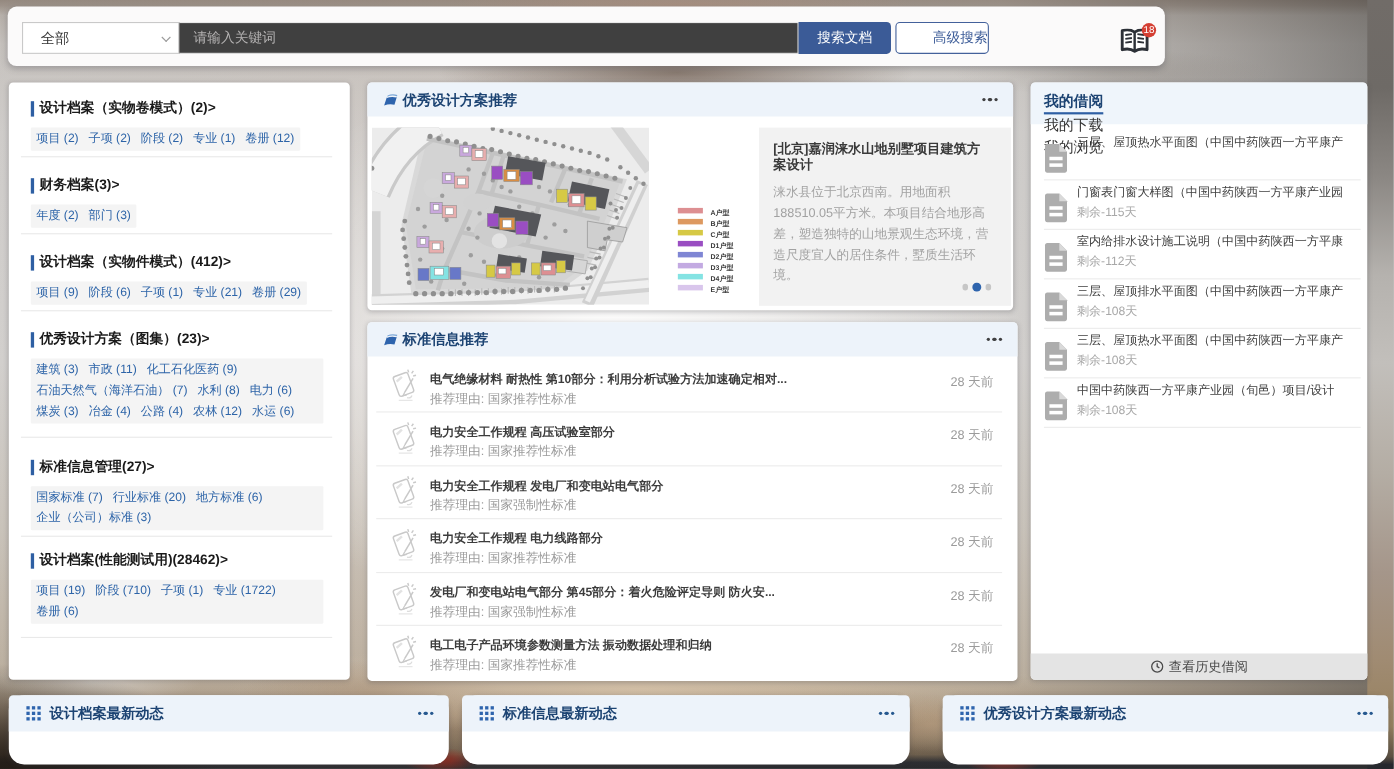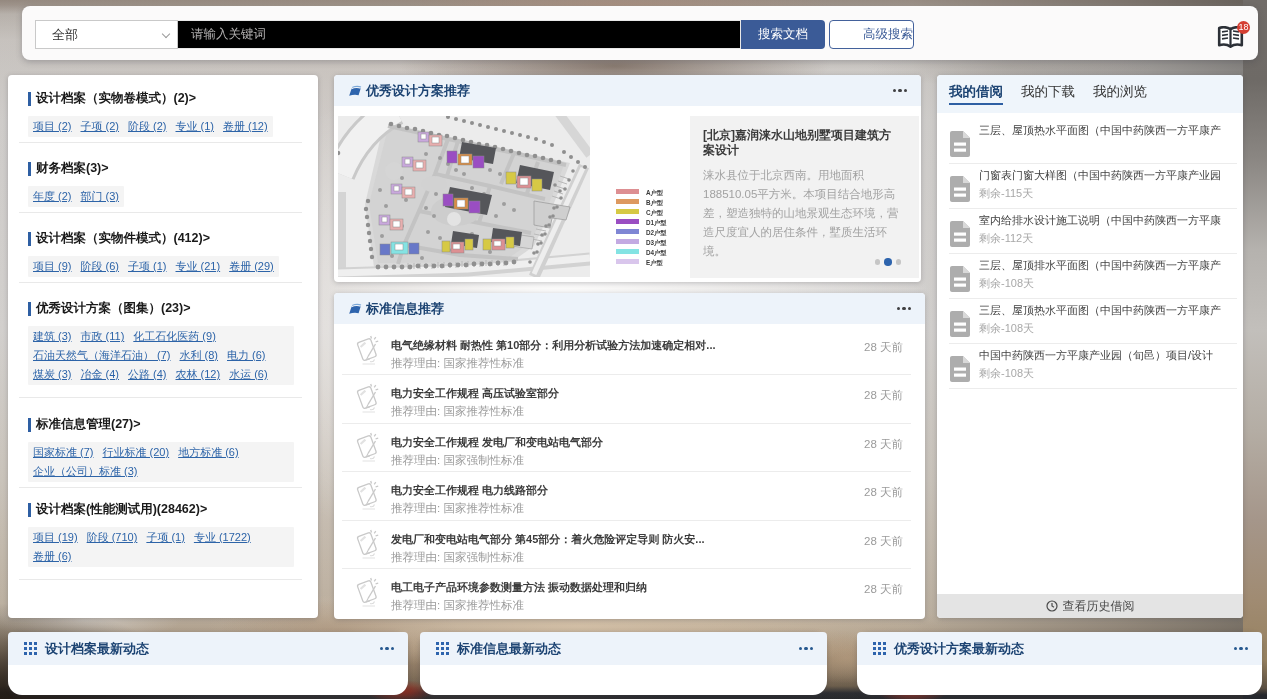--- a/index.html
+++ b/index.html
@@ -27,34 +27,34 @@
 }
 .bgr { position:absolute; right:0; top:0; width:24px; height:699px; background:
   linear-gradient(180deg,#716c68 0px,#6e6a66 80px,#8b8783 160px,#b5b2ae 250px,#c2bfbb 330px,#b4ada4 430px,#a5968a 520px,#a08b72 600px,#96815f 660px,#5d5142 688px,#26282d 695px);
 }
 
 .card { position:absolute; background:#fff; border-radius:4px; box-shadow:0 1px 5px rgba(60,60,70,0.28); }
 .chead { height:31px; background:#edf3fa; border-radius:4px 4px 0 0; display:flex; align-items:center; padding:0 14px; }
 .chead .ttl { font-size:13px; font-weight:bold; color:#1d4473; margin-left:4px; }
 .chead .more { margin-left:auto; display:flex; gap:2px; } .chead .more i, .bchead .more i { width:3.4px; height:3.4px; border-radius:50%; background:#3f3f41; display:inline-block; } .bchead .more i { background:#26588f; }
 
-.topbar { position:absolute; left:22px; top:6px; width:1236px; height:54px; background:#fbfafa; border-radius:8px; box-shadow:0 2px 6px rgba(60,60,70,0.3);text-decoration:underline; }
+.topbar { position:absolute; left:7px; top:6px; width:1052px; height:54px; background:#fbfafa; border-radius:8px; box-shadow:0 2px 6px rgba(60,60,70,0.3);text-decoration:underline; }
 .sel { position:absolute; left:13px; top:14px; width:143px; height:29px; border:1px solid #c9c9c9; background:#fff; font-size:13px; color:#333; line-height:27px; padding-left:16px; }
 .sel .car { position:absolute; right:8px; top:10px; width:6px; height:6px; border-right:1.5px solid #9a9a9a; border-bottom:1.5px solid #9a9a9a; transform:rotate(45deg); }
-.sinput { position:absolute; left:156px; top:14px; width:563px; height:29px; background:#000000; border:1px solid #e8e8e8; border-left:none; font-size:12.5px; color:#b3b1b1; line-height:27px; padding-left:13px; }
+.sinput { position:absolute; left:156px; top:14px; width:563px; height:29px; background:#404040; border:1px solid #e8e8e8; border-left:none; font-size:12.5px; color:#b3b1b1; line-height:27px; padding-left:13px; }
 .sbtn { position:absolute; left:719px; top:14px; width:84px; height:29px; background:#3b5b97; border-radius:0 4px 4px 0; color:#fff; font-size:12.5px; text-align:center; line-height:29px; }
 .abtn { position:absolute; left:807px; top:14px; width:85px; height:29px; background:#fff; border:1px solid #43619b; border-radius:4px; color:#3b5b97; font-size:12.5px; text-align:right; line-height:27px; }
 .bookwrap { position:absolute; right:14px; top:20px; width:27px; height:23px; }
 .badge { position:absolute; right:-6px; top:-5px; width:13px; height:13px; background:#d43f33; border-radius:50%; color:#fff; font-size:9px; line-height:13px; text-align:center; }
 
 .lpanel { left:8px; top:75px; width:310px; height:543px; padding:0 16px 0 20px; }
 .sec h3 { font-size:12.5px; color:#1a1a1a; display:flex; align-items:center; height:15px; margin-top:18px; }
 .sec h3 .bar { display:inline-block; width:3px; height:14px; background:#2e5fa3; margin-right:5px; }
 .links { display:inline-block; background:#f4f4f4; padding:1px 5px; margin:10px 0 0 0; font-size:11px; line-height:19px; color:#2d64a8; border-radius:1px; }
-.links span { white-space:nowrap; margin-right:9px;text-decoration:underline; } .links div { white-space:nowrap; }
+.links span { white-space:nowrap; margin-right:9px; } .links div { white-space:nowrap; }
 .links span:last-child { margin-right:0; }
 .sep { border:none; border-top:1px solid #e9e9e9; margin:5px 0 0 -9px; }
 
 .mcard1 { left:334px; top:75px; width:587px; height:207px; }
 .mcard2 { left:334px; top:293px; width:591px; height:326px; }
 .plan { position:absolute; left:4px; top:41px; width:252px; height:161px; }
 .legend { position:absolute; left:282px; top:112px; }
 .pdesc { position:absolute; left:356px; top:41px; width:229px; height:162px; background:#f2f2f2; padding:9px 12px 0 13px; }
 .pdesc h4 { font-size:12px; color:#3a3a3a; line-height:14.5px; margin-bottom:0; padding-top:3px; }
 .pdesc p { font-size:11.5px; color:#a2a2a2; line-height:19px; margin-top:9px; }
@@ -64,21 +64,21 @@
 
 .slist { padding:3px 14px 0 8px; }
 .sitem { height:48.4px; border-bottom:1px solid #ececec; position:relative; padding:12px 0 0 49px; }
 .sitem:last-child { border-bottom:none; }
 .sitem .t1 { font-size:11px; color:#3c3c3c; line-height:13px; white-space:nowrap; font-weight:bold; }
 .sitem .t2 { font-size:11.5px; color:#9b9b9b; line-height:14px; margin-top:4px; }
 .sitem .ago { position:absolute; right:8px; top:13px; font-size:11.5px; color:#9b9b9b; }
 .sitem .ic { position:absolute; left:14px; top:8px; }
 
 .rpanel { left:937px; top:75px; width:306px; height:543px; }
-.rtabs { height:38px; background:#eff5fb; border-radius:4px 4px 0 0; display:flex; align-items:flex-start; padding:7px 12px 0; }
+.rtabs { height:38px; background:#eff5fb; border-radius:4px 4px 0 0; display:flex; align-items:flex-start; padding:7px 12px 0;flex-direction:column; }
 .rtabs .tab { font-size:13.5px; color:#333; margin-right:18px; height:23px; line-height:20px; }
 .rtabs .tab.act { color:#1d4473; font-weight:bold; border-bottom:2px solid #2e5fa3; }
 .rlist { padding:6px 6px 0 12px; }
 .ritem { height:45px; border-bottom:1px solid #ececec; position:relative; padding:4px 0 0 30px; }
 .ritem .t1 { font-size:11px; color:#404040; line-height:14px; white-space:nowrap; overflow:hidden; }
 .ritem .t2 { font-size:11px; color:#a8a8a8; line-height:14px; margin-top:4px; }
 .ritem .ic { position:absolute; left:0px; top:11px; }
 .rfoot { position:absolute; left:0; bottom:0; width:100%; height:24px; background:#e4e4e4; border-radius:0 0 4px 4px; text-align:center; font-size:12px; color:#4a4a4a; line-height:24px; }
 
 .bcard { top:632px; height:63px; border-radius:14px; }

